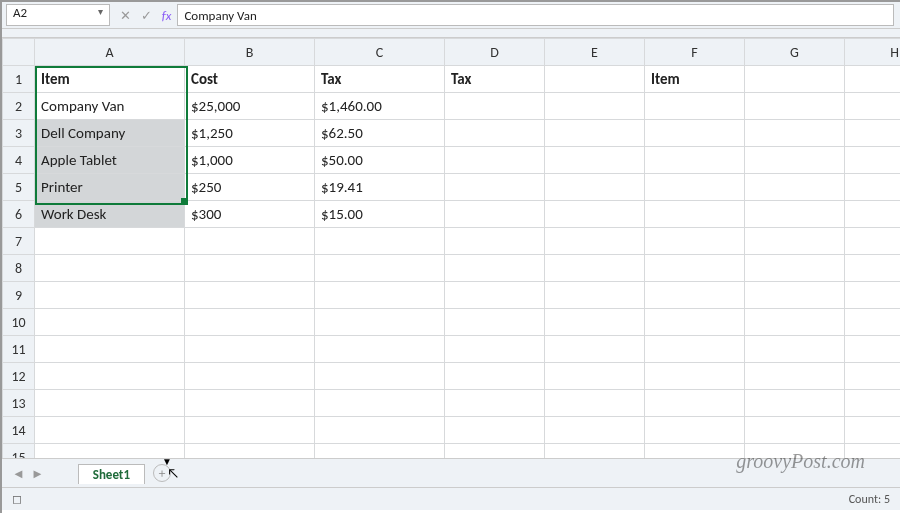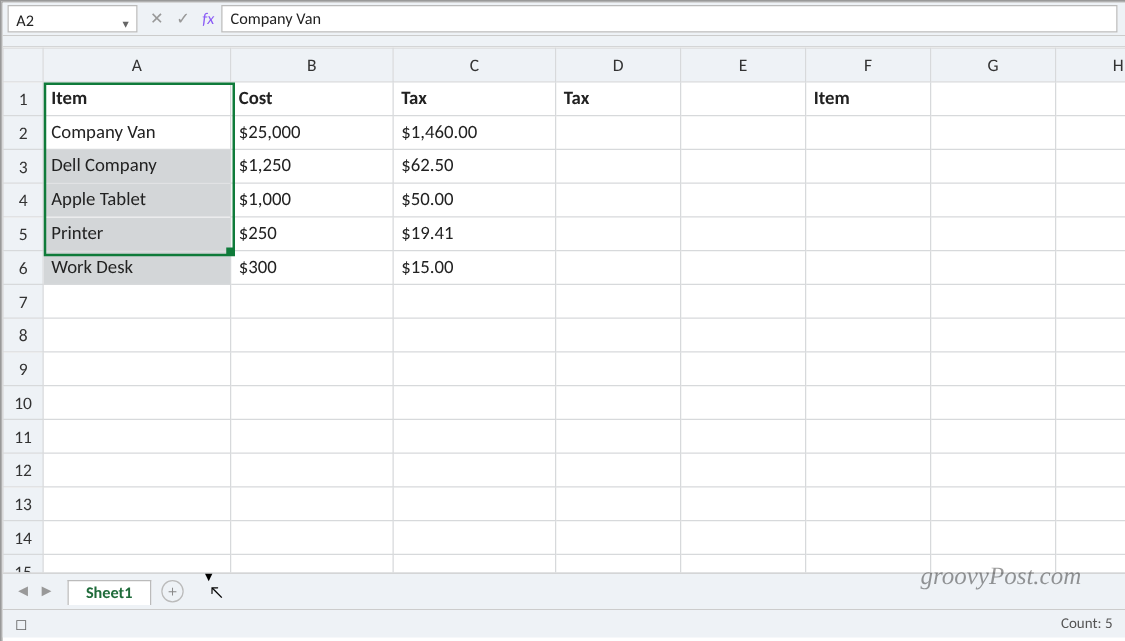--- a/index.html
+++ b/index.html
@@ -10,21 +10,21 @@
   }
   
   .fbar{
     display:flex;align-items:center;height:26px;
     background:#eef2f6;border-bottom:1px solid #ccc;
     font-size:13px;color:#444;
   }
   .name-box{
     width:90px;height:20px;margin:0 4px;padding:0 6px;
     background:#fff;border:1px solid #bbb;color:#222;
-    display:flex;align-items:flex-end;justify-content:space-between;gap:24px;
+    display:flex;align-items:flex-start;justify-content:space-between;gap:24px;
   }
   .name-box .dd{color:#666;font-size:10px}
   .fx-group{display:flex;align-items:center;gap:10px;margin:0 6px;color:#999}
   .fx-group span{font-size:13px}
   .fx-input{
     flex:1;height:20px;margin-right:6px;padding:0 6px;
     background:#fff;border:1px solid #bbb;color:#222;
     display:flex;align-items:center;
   }
   .thin-strip{height:8px;background:#eef2f6;border-bottom:1px solid #ccc}
@@ -74,20 +74,21 @@
   .tabs{
     height:28px;background:#eef2f6;border-top:1px solid #ccc;
     display:flex;align-items:center;font-size:13px;color:#555;
     position:relative;
   }
   .tab-nav{display:flex;gap:6px;margin:0 10px;color:#999}
   .tab{
     background:#fff;border:1px solid #bbb;border-bottom:none;
     padding:2px 14px;font-weight:700;color:#1f6b3a;
     transform:translateY(1px);
+    margin-left:24px;
   }
   .add-tab{margin:0 8px;color:#888;border:1px solid #bbb;border-radius:50%;
     width:16px;height:16px;display:flex;align-items:center;justify-content:center;
     font-size:12px}
   .cursor{
     position:absolute;left:165px;top:6px;font-size:14px;color:#000;
     pointer-events:none;
   }
   .insert-mark{
     position:absolute;left:160px;top:-4px;color:#000;font-size:10px;

